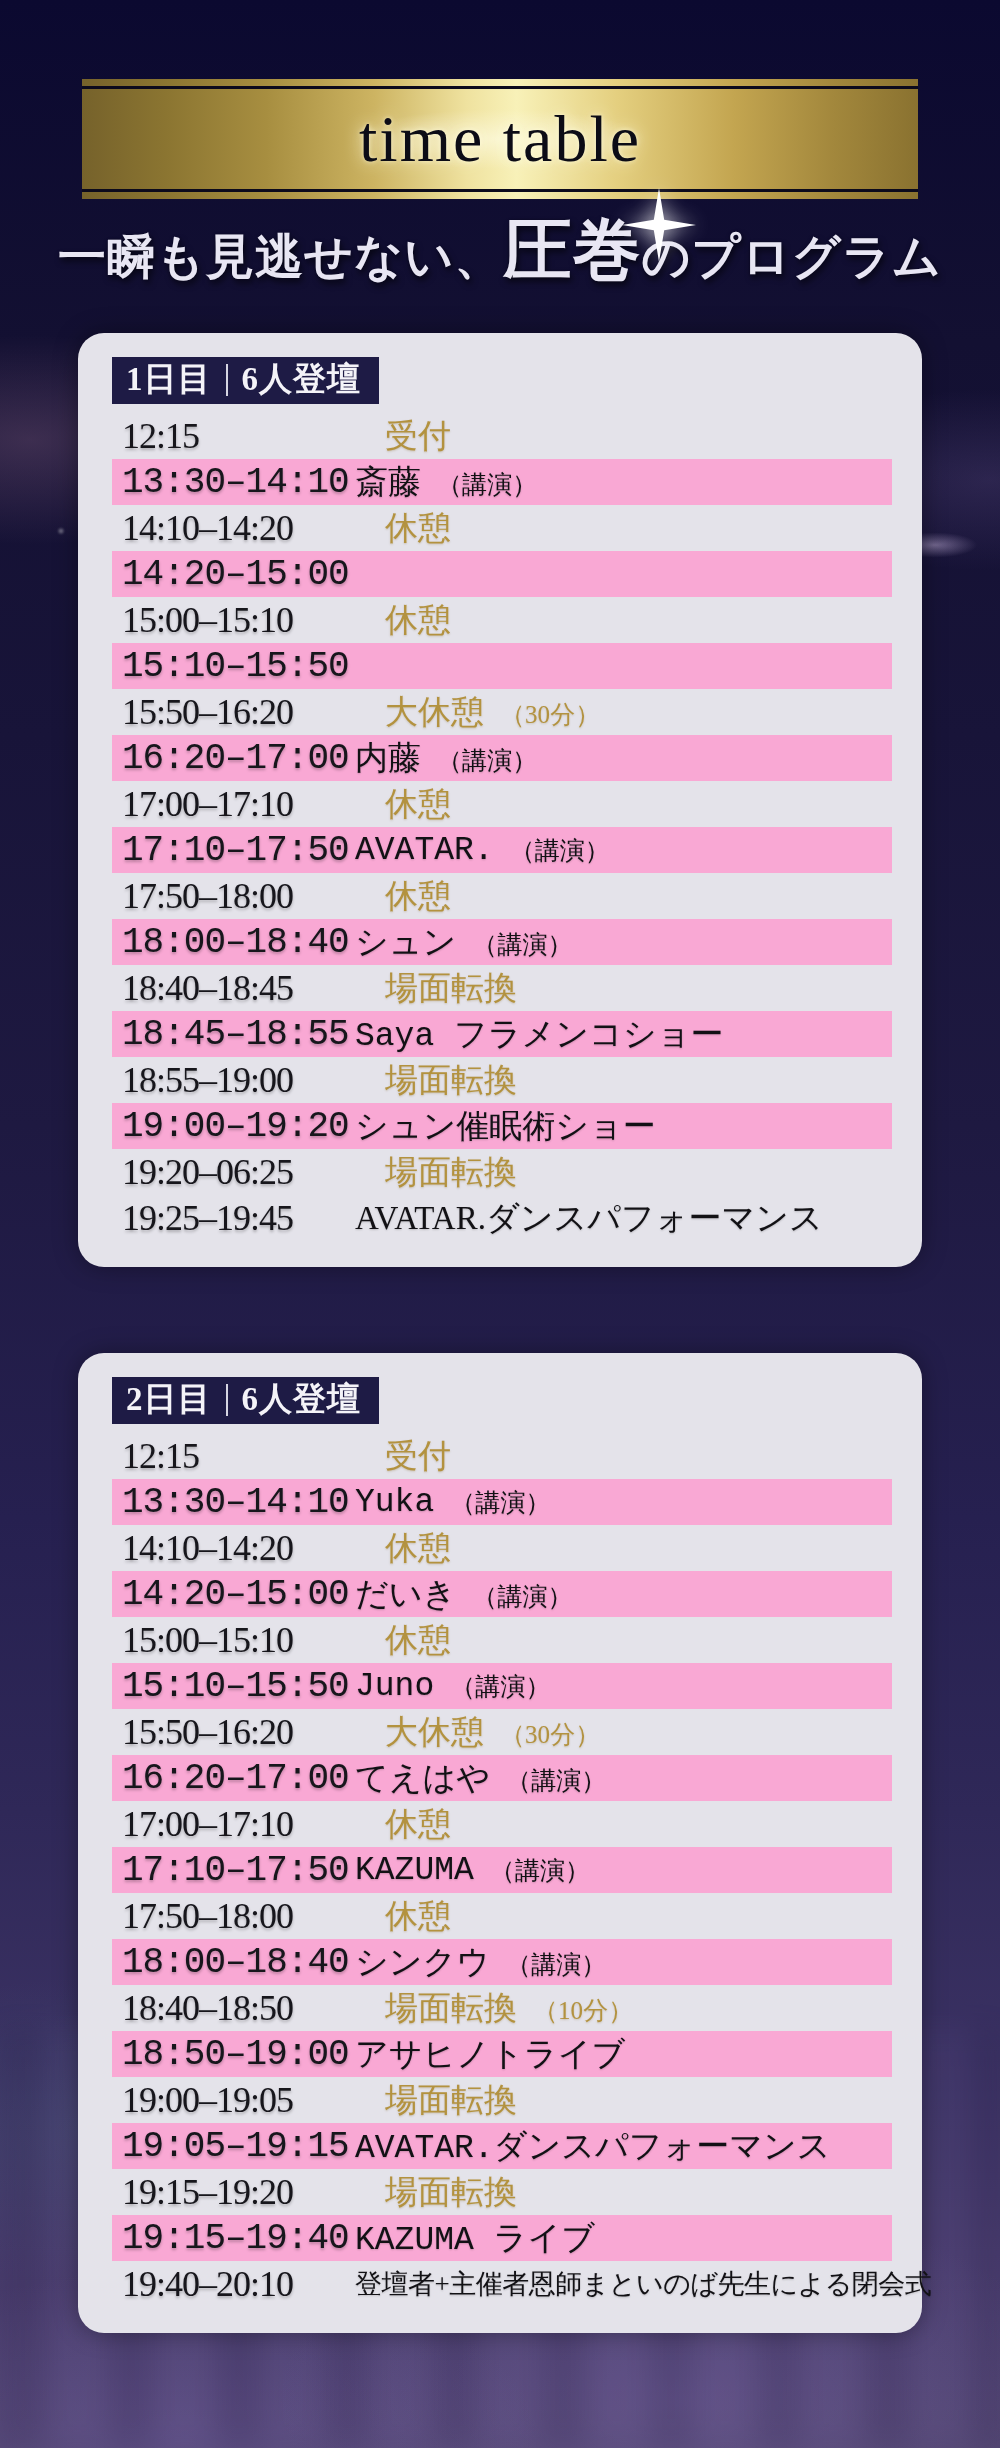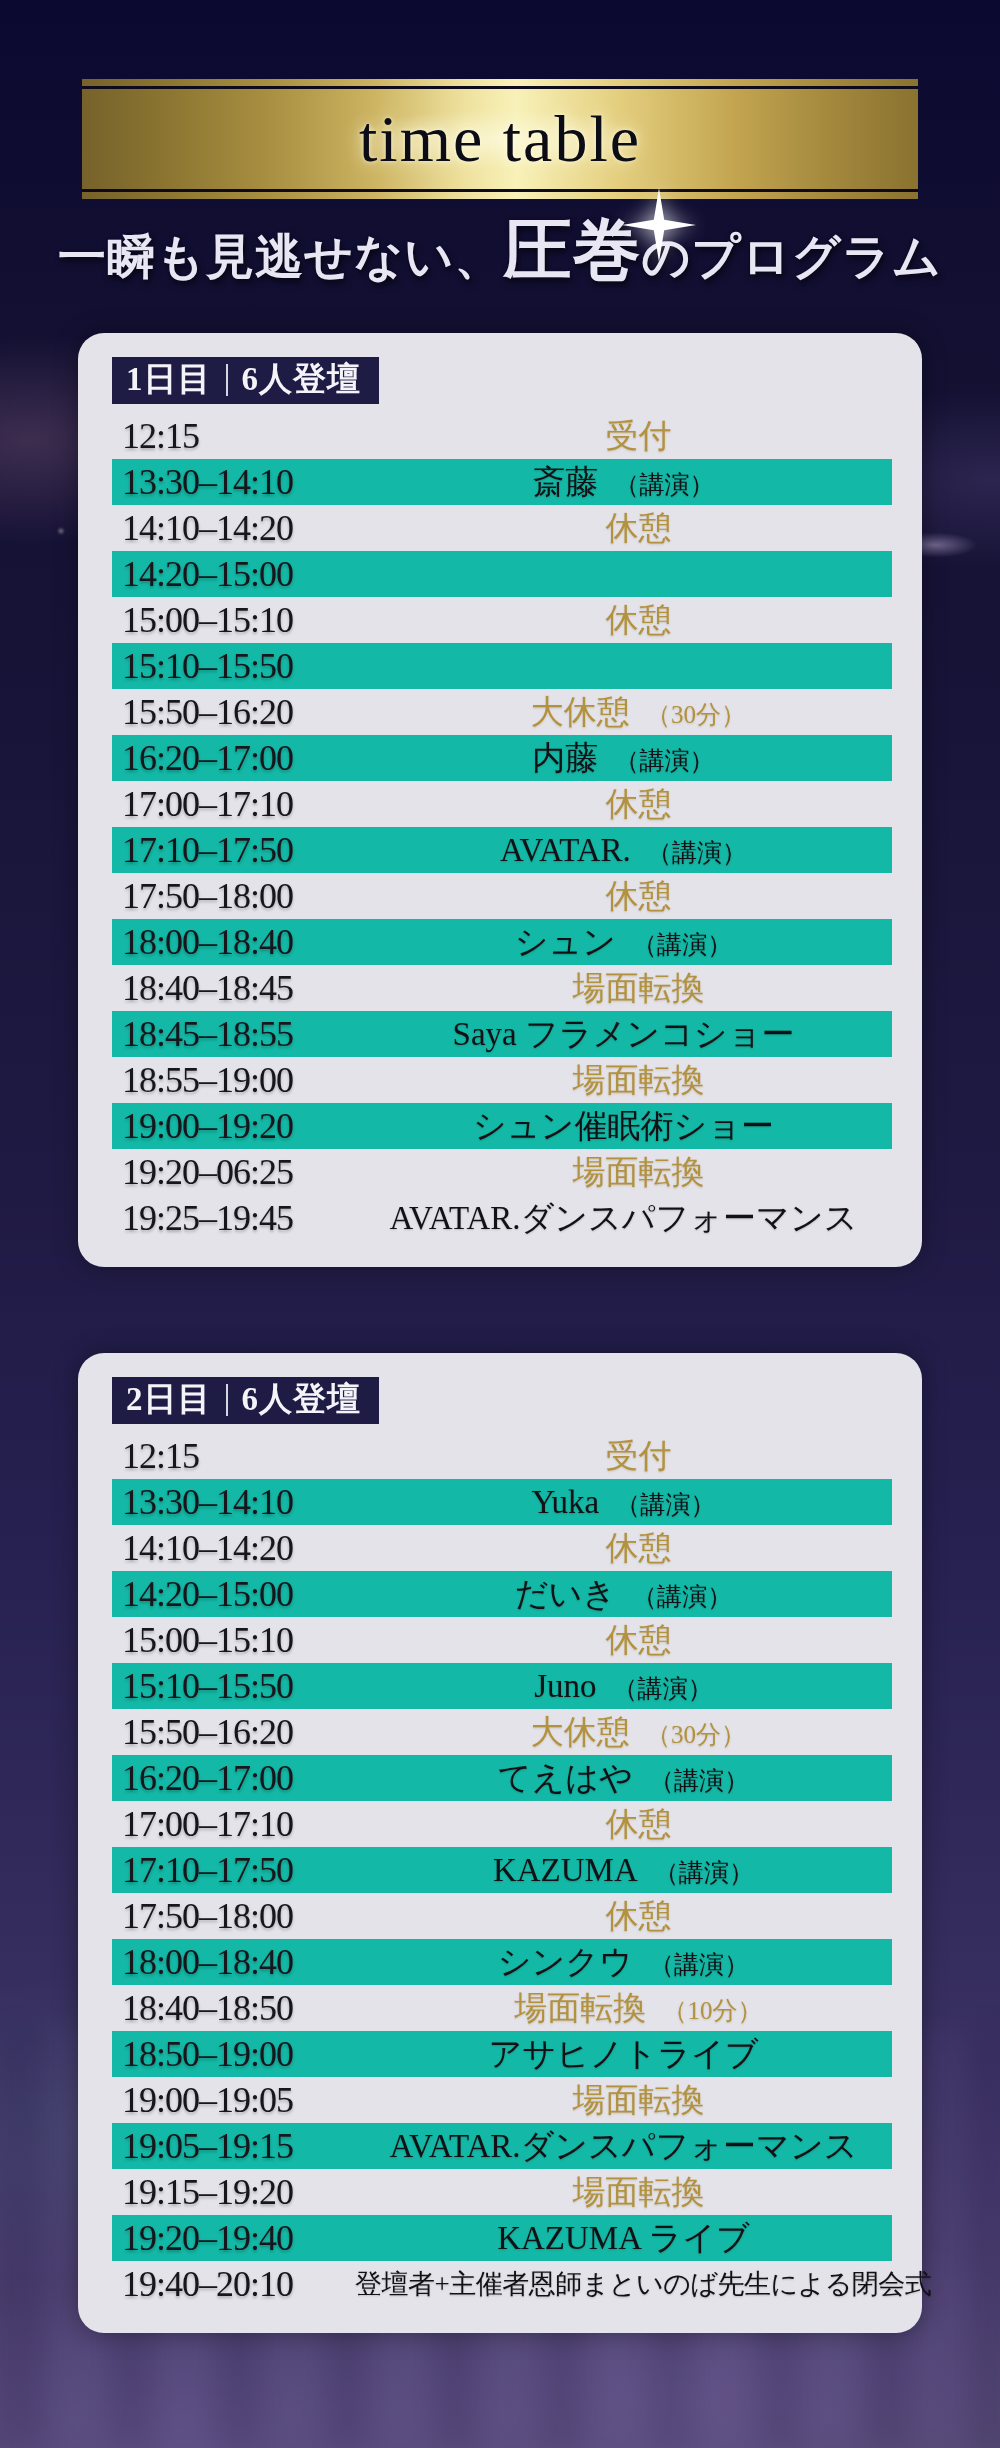--- a/index.html
+++ b/index.html
@@ -63,28 +63,28 @@
   .card.day2{top:1353px;}
   .badge{
     display:inline-flex;align-items:flex-end;gap:14px;
     background:#1e1b45;color:#f4f3f8;
     font-size:33px;font-weight:600;line-height:1;
     padding:6px 18px 8px 14px;letter-spacing:1px;
   }
   .badge .divider{width:2px;height:32px;background:#d6d5e2;}
   .rows{margin-top:9px;}
   .row{display:flex;align-items:center;height:46px;}
-  .row.talk{background:#14b8a6;}
+  .row.talk{background:#f9a8d4;font-family:Liberation Mono, monospace;}
   .row .time{
     flex:none;width:233px;padding-left:10px;
     font-size:36px;color:#17161c;letter-spacing:-1px;
     text-shadow:0 2px 3px rgba(0,0,0,0.25);white-space:nowrap;
   }
   .row .label{flex:1;font-size:33px;color:#121115;white-space:nowrap;
-    text-shadow:0 1px 2px rgba(0,0,0,0.18);text-align:center;}
+    text-shadow:0 1px 2px rgba(0,0,0,0.18);}
   .row.break .label{color:#b3923f;padding-left:30px;text-shadow:0 1px 2px rgba(120,90,20,0.25);}
   .row.plain-sm .label{font-size:27px;letter-spacing:-0.5px;}
   .suffix{font-size:0.76em;margin-left:16px;}
 </style>
 </head>
 <body>
 
 <div class="page">
   <div class="streaks"></div>
   <div class="star s1"></div>
@@ -254,21 +254,21 @@
   </div>
         <div class="row talk">
     <span class="time">19:05–19:15</span>
     <span class="label"><span class="main">AVATAR.ダンスパフォーマンス</span></span>
   </div>
         <div class="row break">
     <span class="time">19:15–19:20</span>
     <span class="label"><span class="main">場面転換</span></span>
   </div>
         <div class="row talk">
-    <span class="time">19:20–19:40</span>
+    <span class="time">19:15–19:40</span>
     <span class="label"><span class="main">KAZUMA ライブ</span></span>
   </div>
         <div class="row plain-sm">
     <span class="time">19:40–20:10</span>
     <span class="label"><span class="main">登壇者+主催者恩師まといのば先生による閉会式</span></span>
   </div>
       </div>
   </div>
 </div>
 

